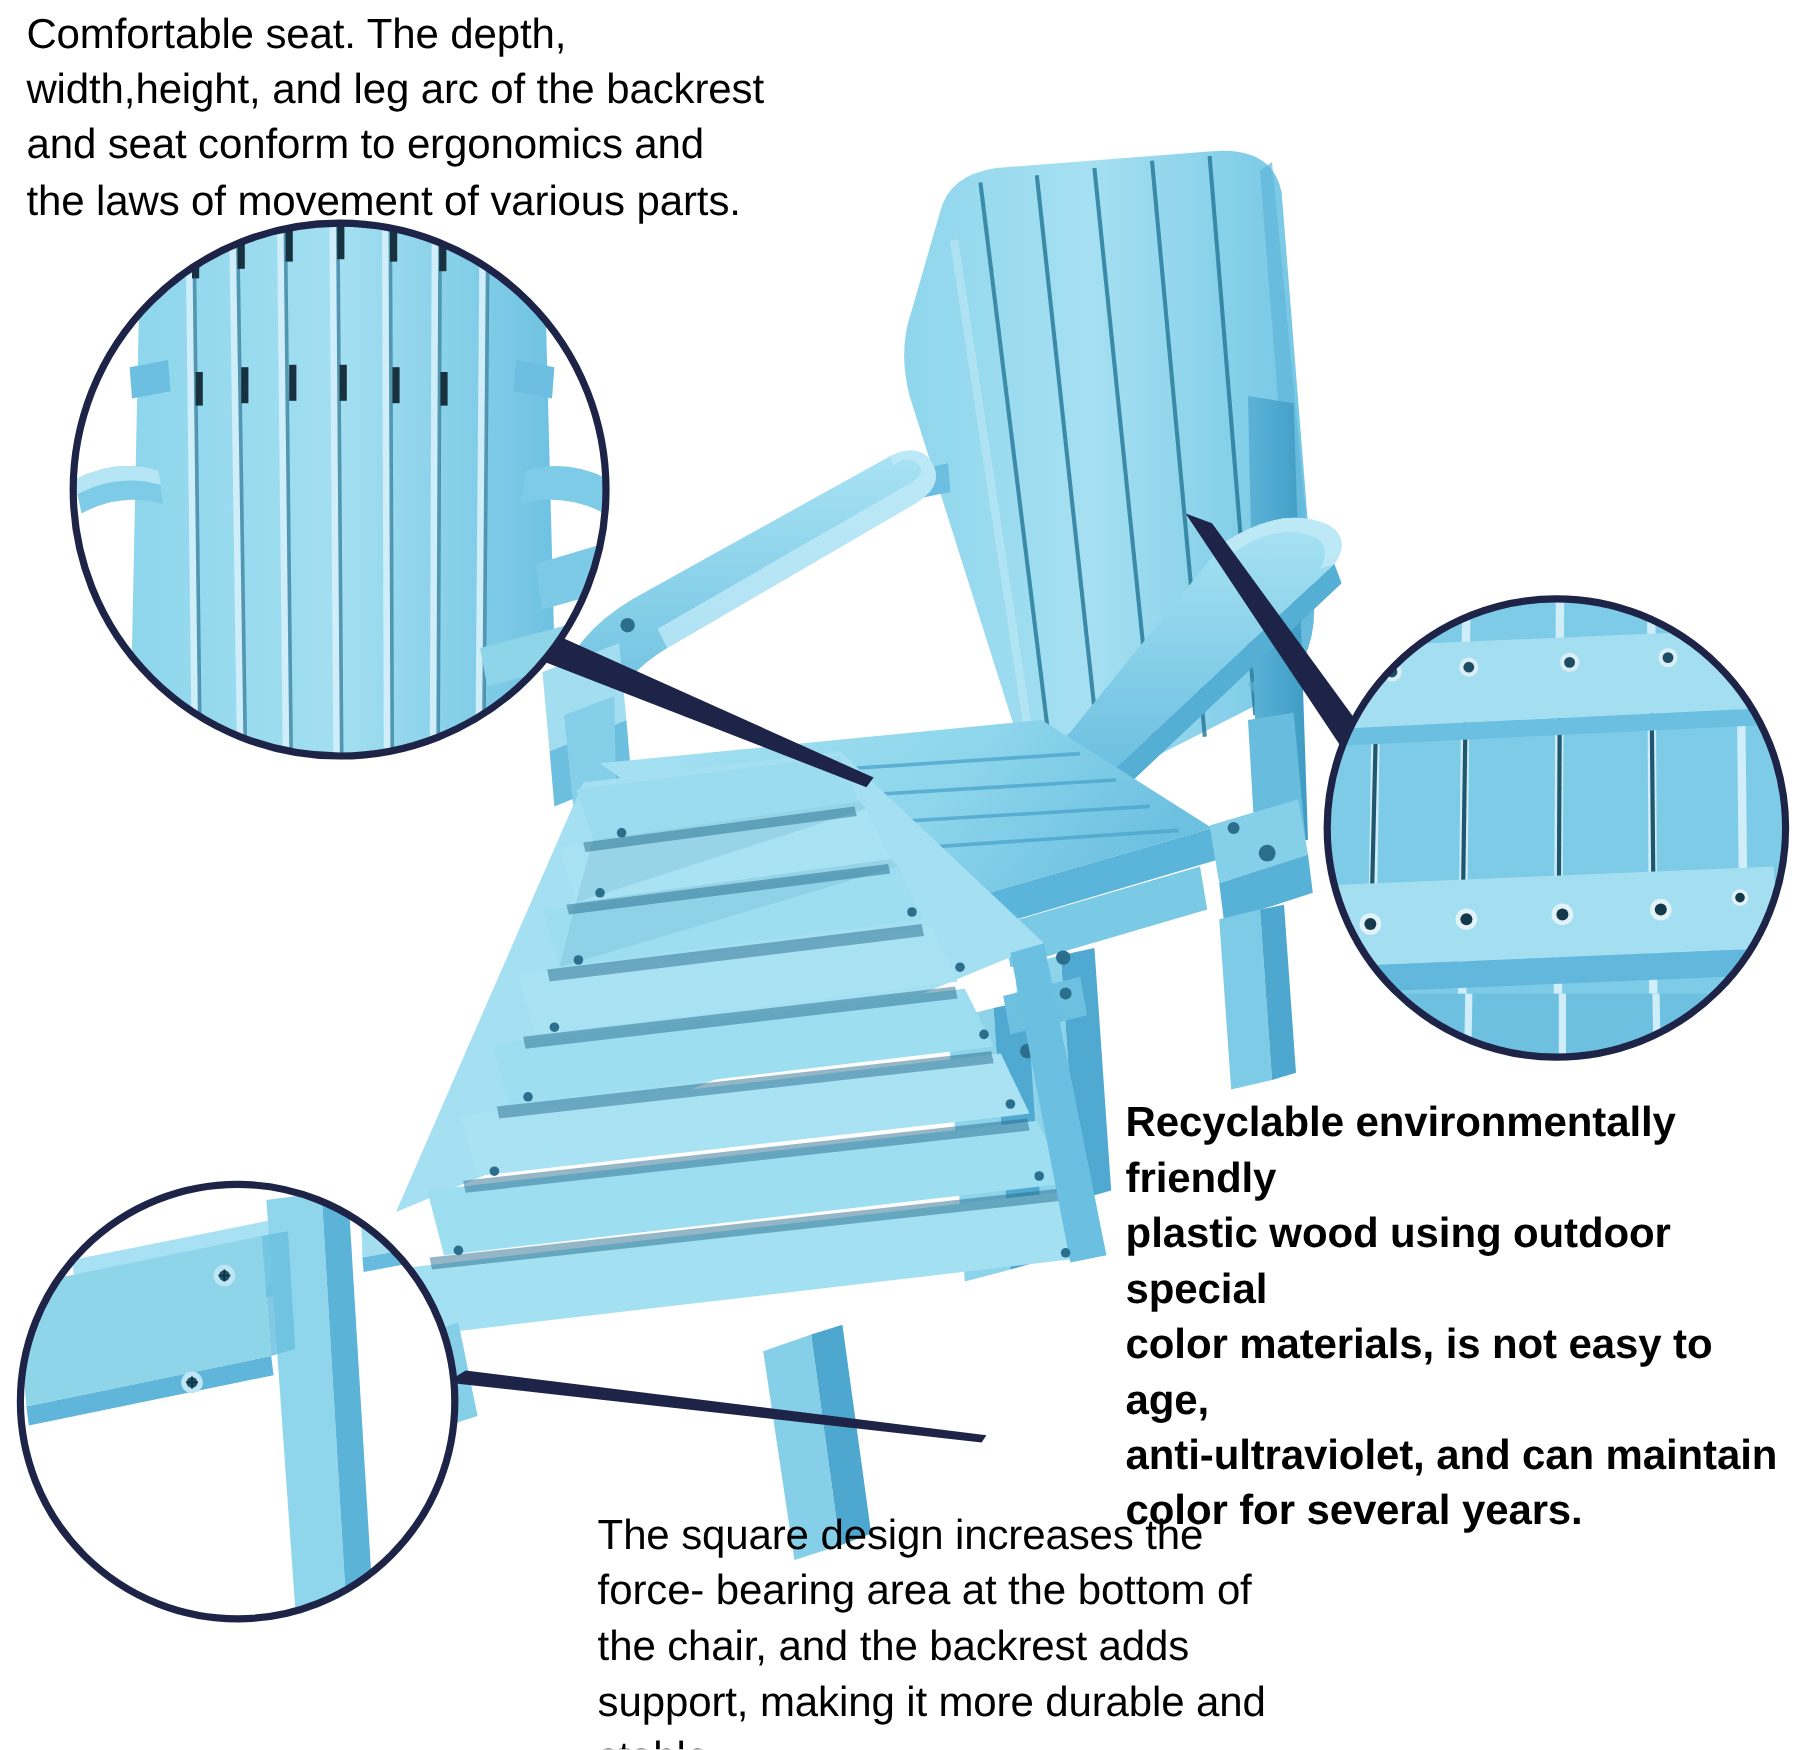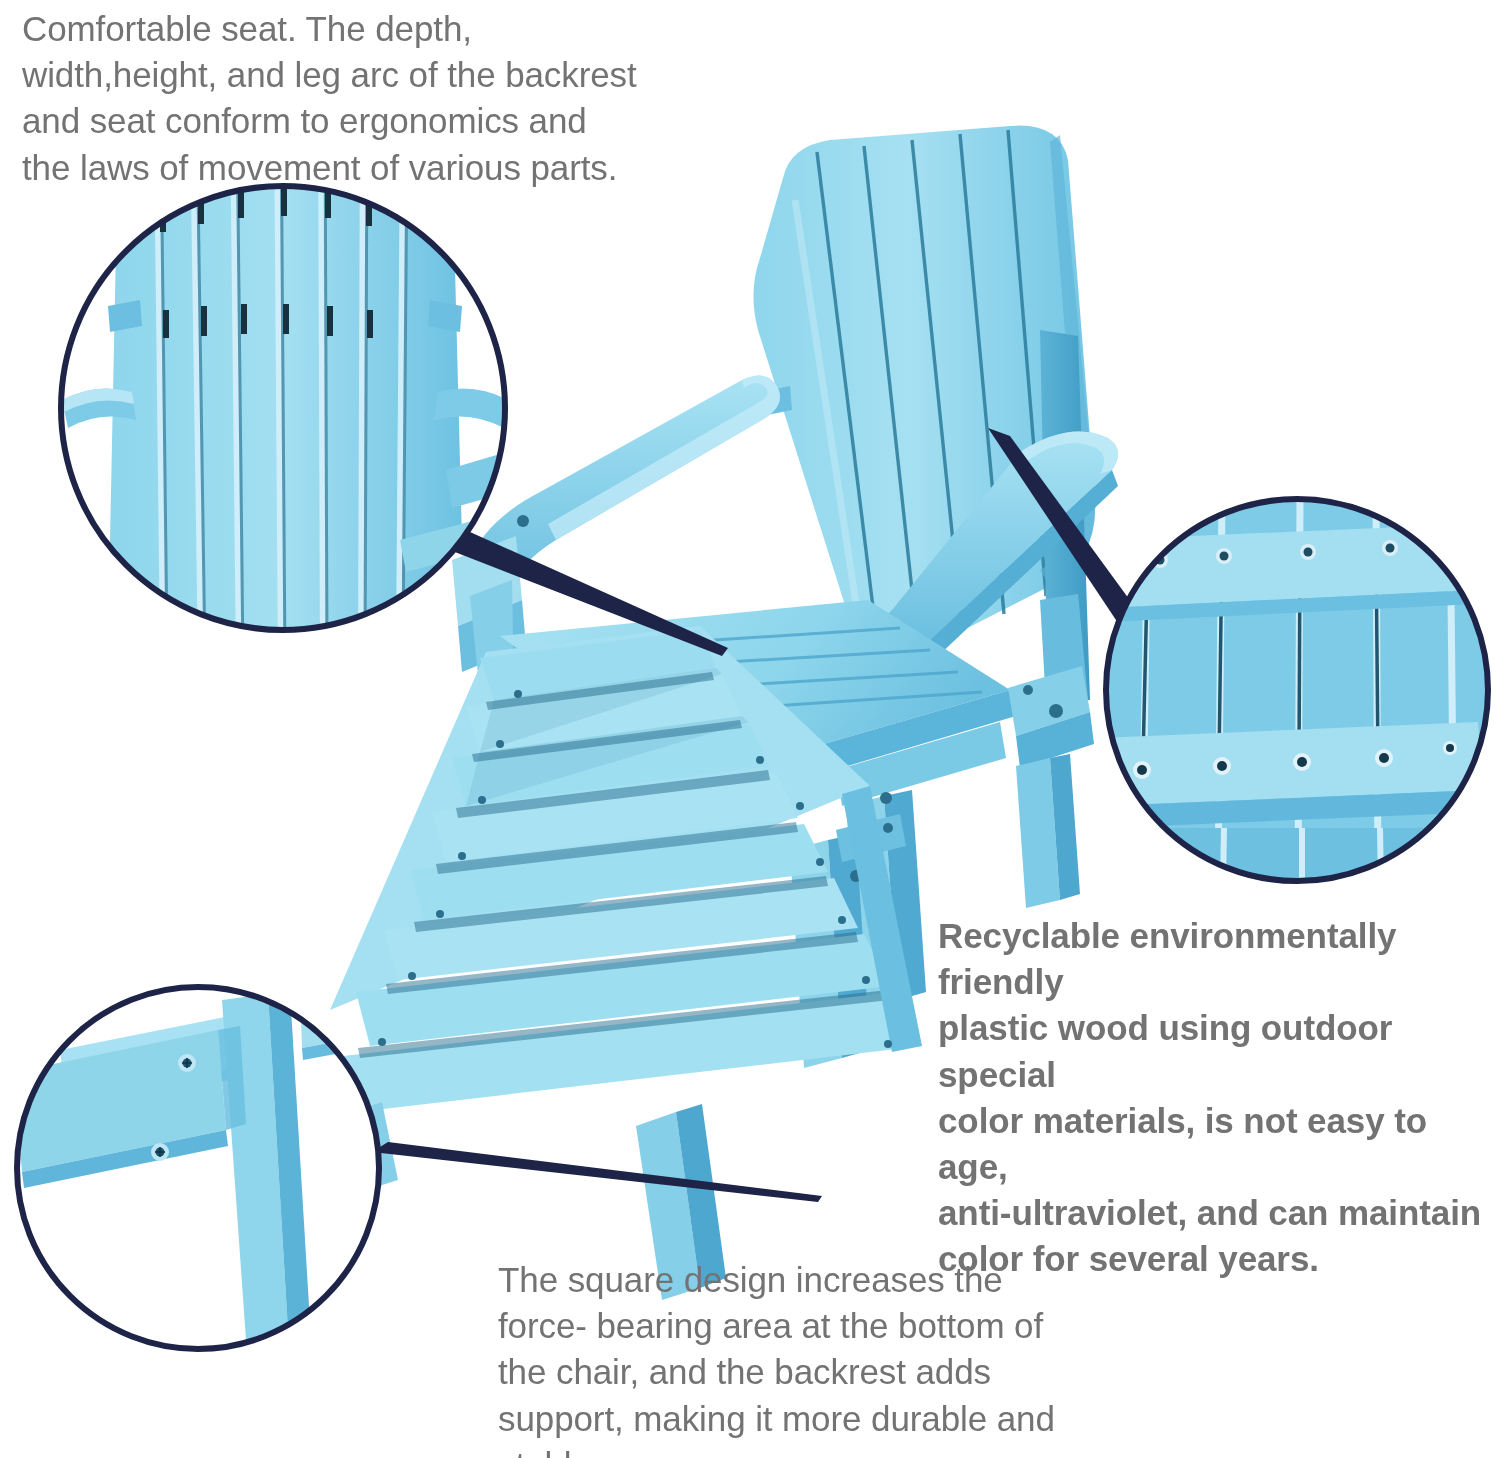--- a/index.html
+++ b/index.html
@@ -10,21 +10,21 @@
   #page {
     position: relative;
     width: 1500px;
     height: 1458px;
     background: #ffffff;
     overflow: hidden;
     font-family: "Liberation Sans", sans-serif;
   }
   .caption {
     position: absolute;
-    color: #737373;
+    color: #000000;
     font-size: 35px;
     line-height: 1.32;
     font-family: "Liberation Sans", sans-serif;
     white-space: pre-line;
     letter-spacing: -0.1px;
   }
   #caption-comfort { left: 22px;  top: 6px;    width: 690px; }
   #caption-recycle { left: 938px; top: 913px;  width: 560px; font-weight: bold; }
   #caption-square  { left: 498px; top: 1257px; width: 590px; }
 

